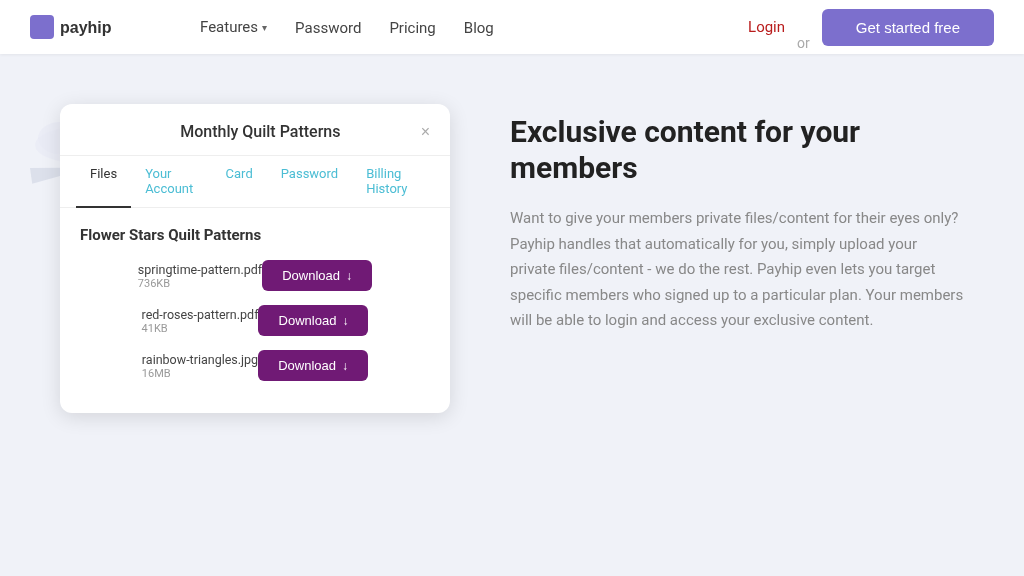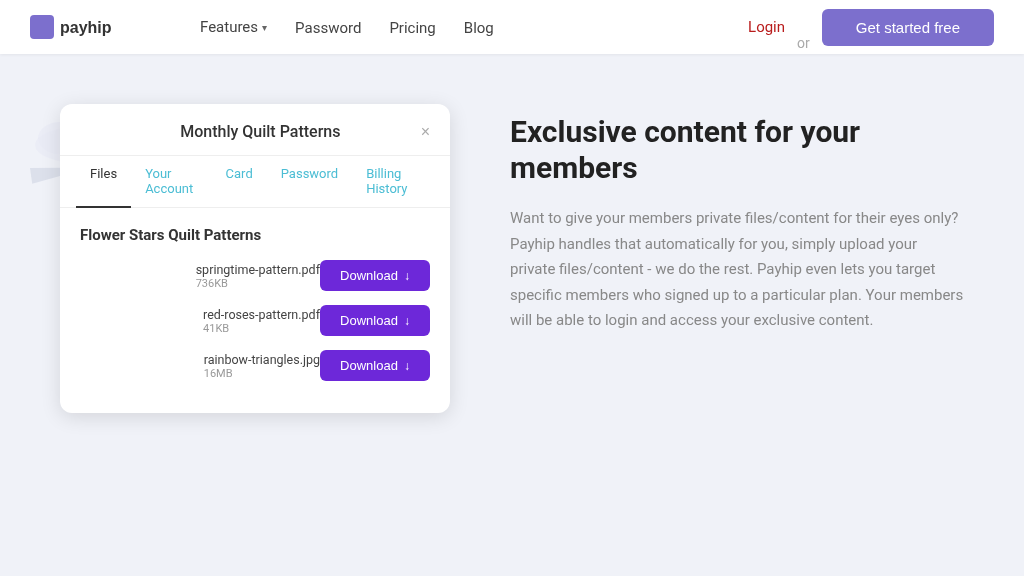--- a/index.html
+++ b/index.html
@@ -150,33 +150,33 @@
     }
     .section-title {
       font-size: 15px;
       font-weight: 700;
       color: #333;
       margin-bottom: 16px;
     }
     .file-row {
       display: flex;
       align-items: center;
-      justify-content: flex-end;
+      justify-content: center;
       margin-bottom: 14px;
     }
     .file-info .file-name {
       font-size: 12.5px;
       color: #444;
     }
     .file-info .file-size {
       font-size: 11px;
       color: #999;
     }
     .download-btn {
-      background: #6d28d9;
+      background: #701a75;
       color: #fff;
       border: none;
       padding: 8px 18px;
       border-radius: 6px;
       font-size: 13px;
       cursor: pointer;
       display: flex;
       align-items: center;
       gap: 6px;
       min-width: 110px;

